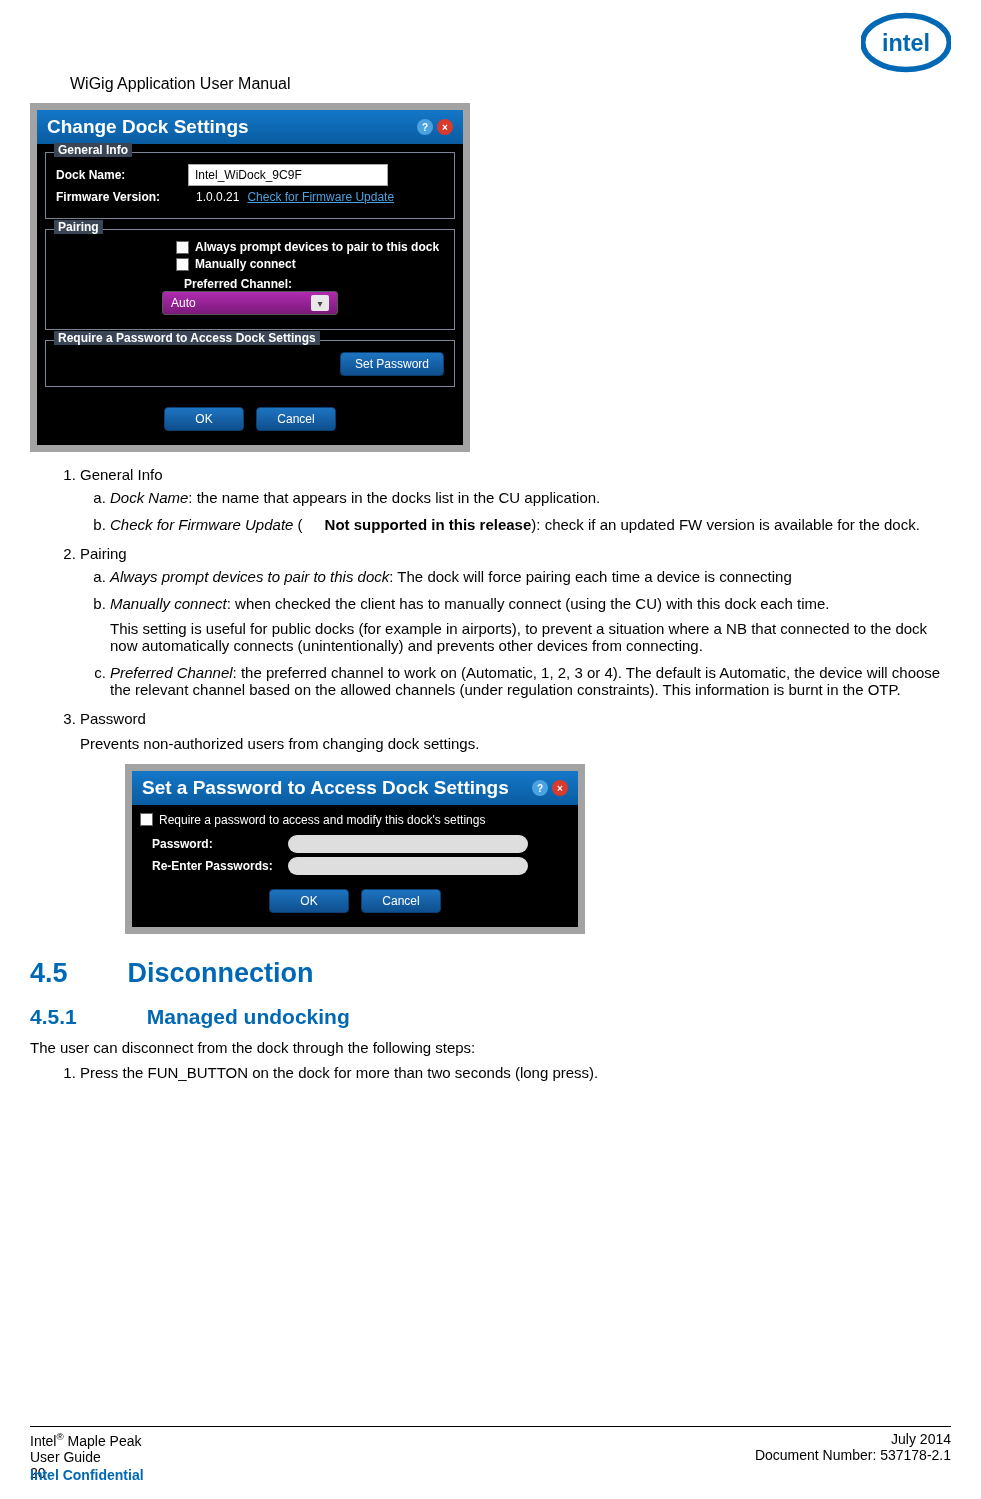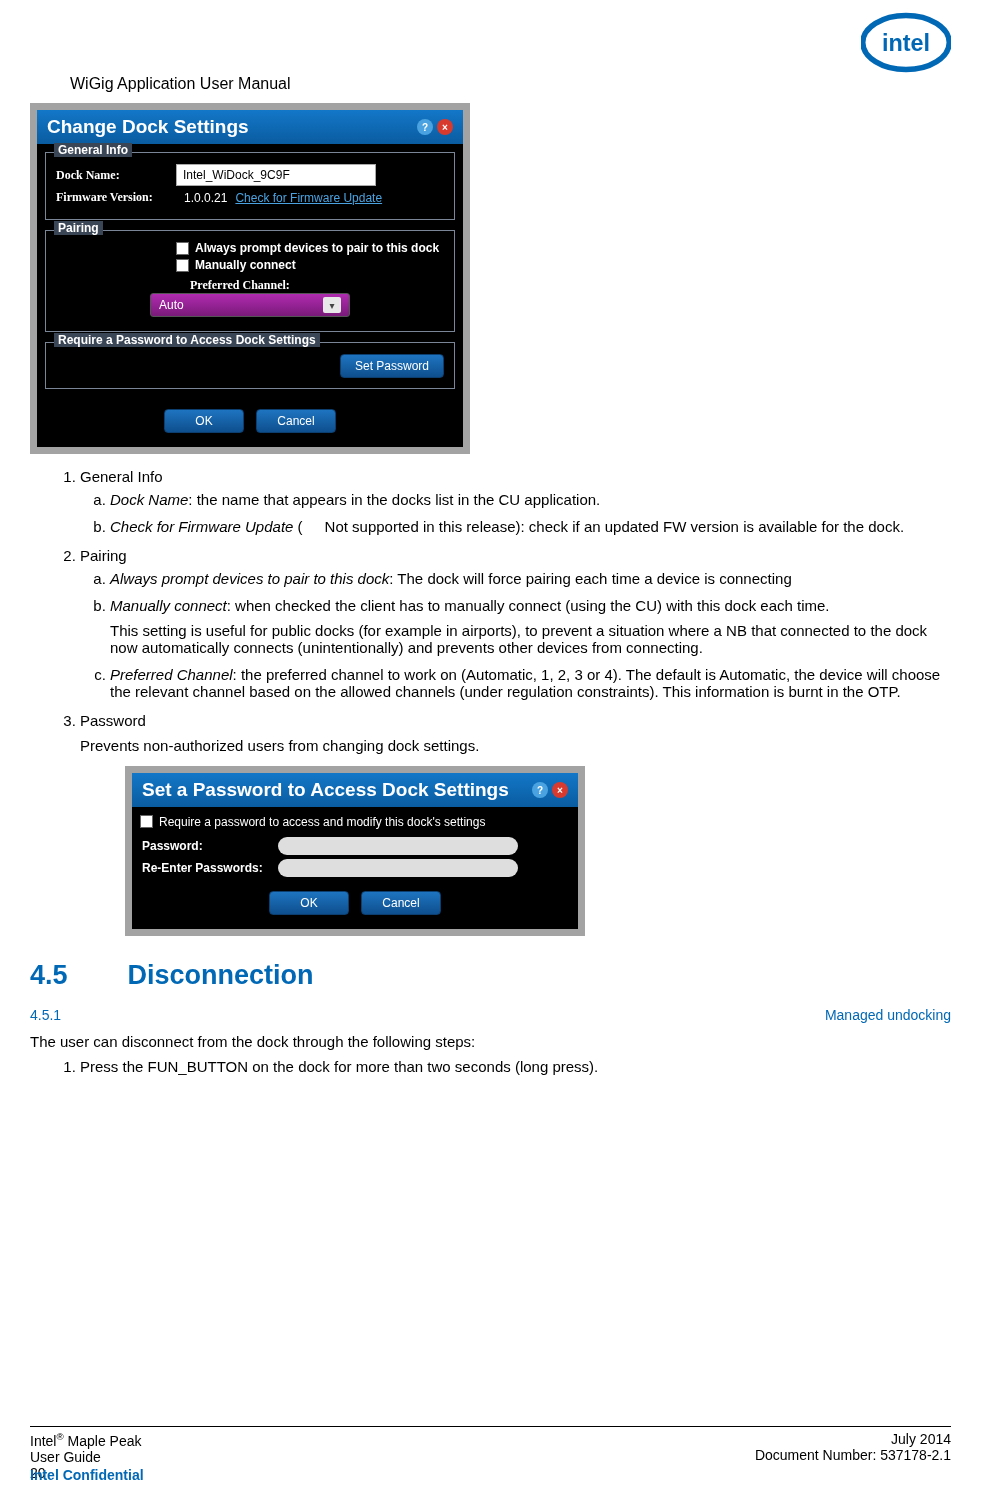--- a/index.html
+++ b/index.html
@@ -71,40 +71,40 @@
     font-weight: bold;
     font-size: 12px;
   }
   .fieldset::before {
     content: "";
     position: absolute;
     top: 0; left:0; right:0;
     border-top: 1px solid #7a8598;
   }
   .row { display:flex; align-items:center; margin: 4px 0; }
-  .row-label { width: 120px; font-weight: bold; font-family: Liberation Serif, serif; }
+  .row-label { width: 132px; font-weight: bold; }
   .text-input {
     background: #fff;
     color: #000;
     border: 1px solid #aaa;
     padding: 3px 6px;
     width: 200px;
     font-size: 12px;
   }
   .fw-row { display:flex; align-items:center; gap:8px; }
   .fw-link { color:#4aa3e0; text-decoration:underline; font-size:12px; cursor:pointer; }
   .chk-row { display:flex; align-items:center; gap:6px; margin: 3px 0 3px 120px; }
   .chkbox { width:13px; height:13px; background:#fff; border:1px solid #666; display:inline-block; }
   .select-purple {
     background: linear-gradient(#b02bb0, #7a1a7a);
     color:#fff;
     border:1px solid #555;
     border-radius: 3px;
     padding: 3px 8px;
-    width: 200px;
+    width: 176px;
     display:flex; align-items:center; justify-content:space-between;
   }
   .select-caret {
     width:18px; height:16px; background:#e8e8e8; color:#444; display:flex; align-items:center; justify-content:center; border-radius:2px; font-size:10px;
   }
   .btn-blue {
     background: linear-gradient(#1e74c0, #0e4f8e);
     color:#fff;
     border:1px solid #0c3e6f;
     border-radius: 4px;
@@ -115,56 +115,55 @@
   }
   .btn-row-center { display:flex; justify-content:center; gap:12px; padding:10px 0 14px 0; }
   .set-pw-row { display:flex; justify-content:flex-end; padding-top:4px; }
   
   .content { margin-top: 14px; }
   ol.num { padding-left: 50px; margin: 8px 0; }
   ol.num > li { margin-bottom: 12px; }
   ol.alpha { list-style-type: lower-alpha; padding-left: 30px; margin:6px 0; }
   ol.alpha > li { margin-bottom: 10px; }
   .italic { font-style: italic; }
-  .bold { font-weight: normal; padding-left: 22px; }
+  .bold { font-weight: bold; padding-left: 22px; }
   .para { margin-top: 8px; }
   
   .dialog2 {
     width: 460px;
     margin-left: 45px;
     margin-top: 8px;
     font-size:12px;
   }
   .pw-input-wrap {
     background:#dedede;
     border-radius: 10px;
     width: 240px;
     height:18px;
     display:inline-block;
   }
-  .pw-row { display:flex; align-items:center; gap:6px; margin:4px 0 4px 10px; }
+  .pw-row { display:flex; align-items:center; gap:6px; margin:4px 0 4px 20px; }
   .pw-label { width:130px; font-weight:bold; color:#fff; }
   .chk-pw-row { display:flex; gap:6px; margin:8px 0 8px 8px; color:#fff; }
   
   .h2 {
     color: #0068b5;
     font-size: 27px;
     font-weight: bold;
     margin: 24px 0 10px 0;
     display:flex;
     gap: 60px;
   }
   .h3 {
     color: #0068b5;
-    font-size: 14px;
-    font-weight: normal;
+    font-size: 21px;
+    font-weight: bold;
     margin: 16px 0 10px 0;
     display:flex;
     gap: 70px;
-    justify-content: space-between;
   }
   
   .footer {
     position: absolute;
     bottom: 18px;
     left: 30px;
     right: 30px;
     border-top: 1px solid #000;
     padding-top: 4px;
     font-size: 14px;

